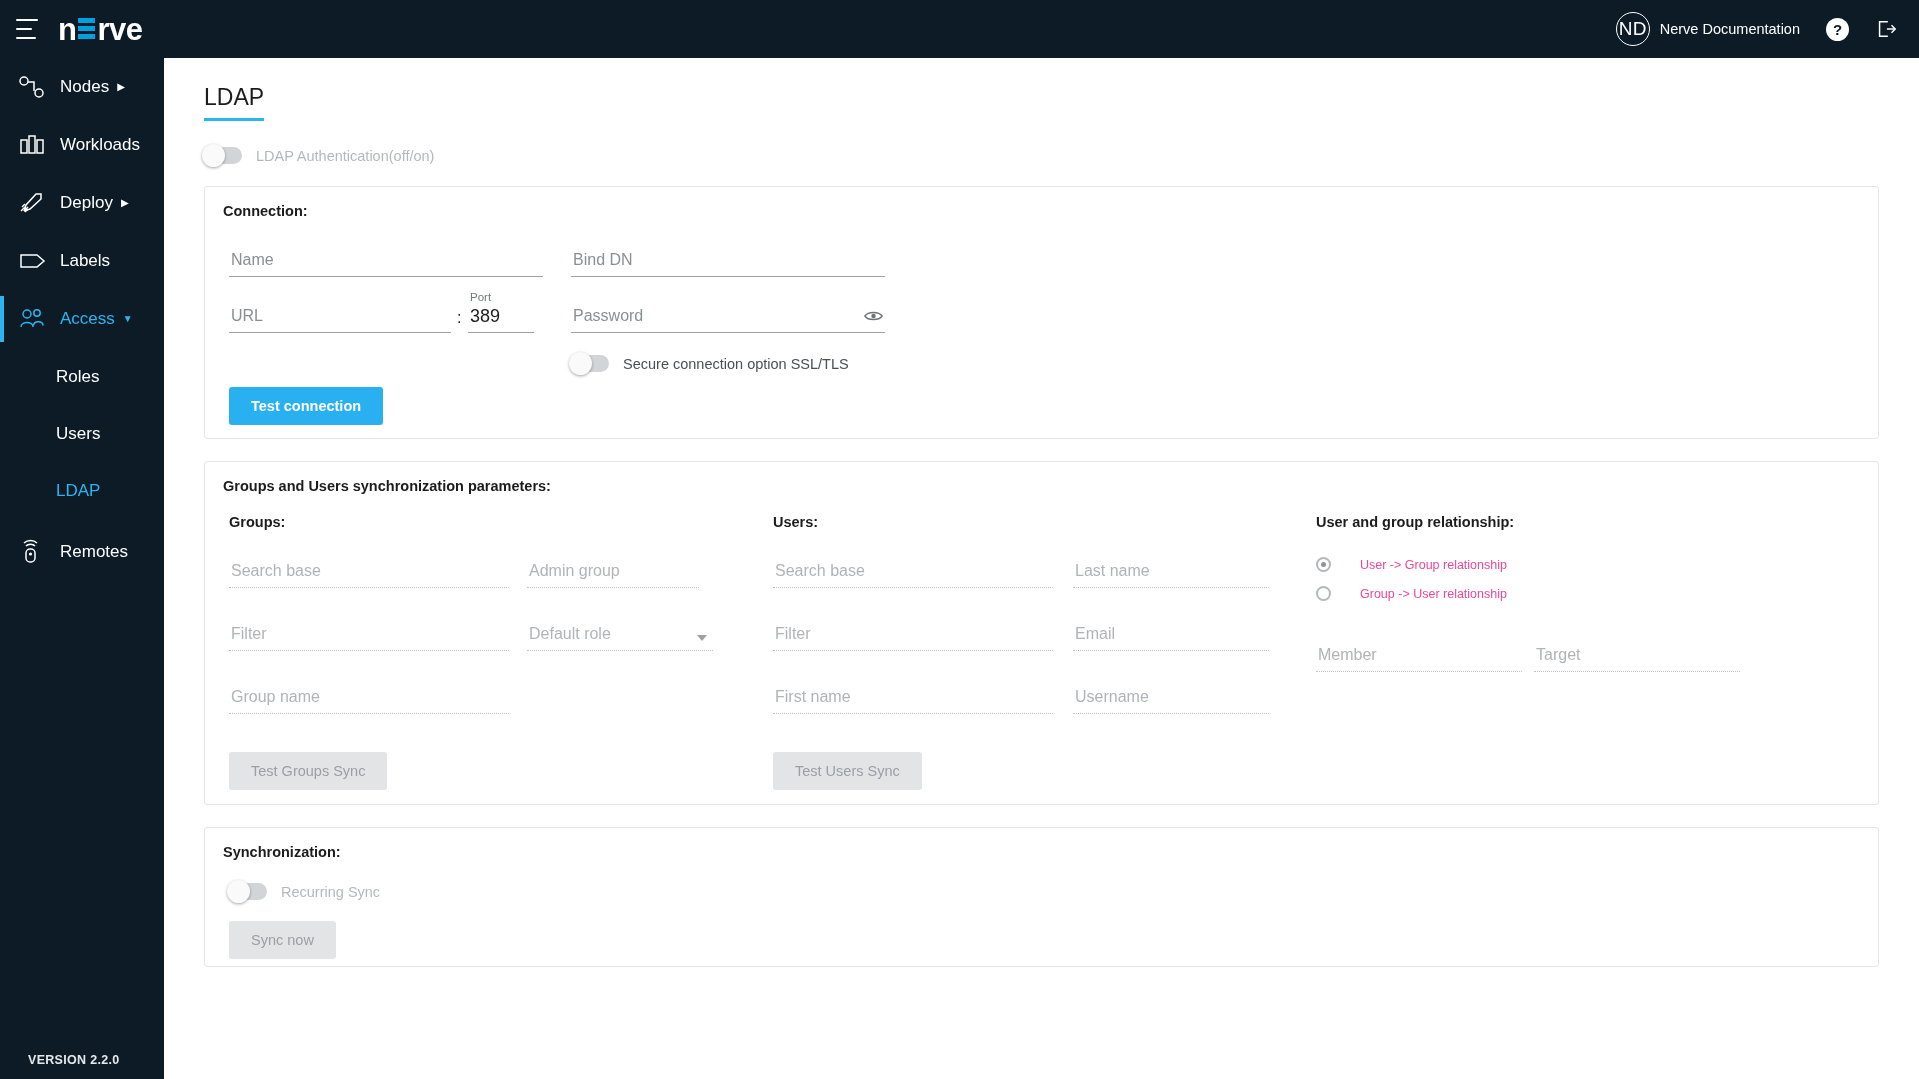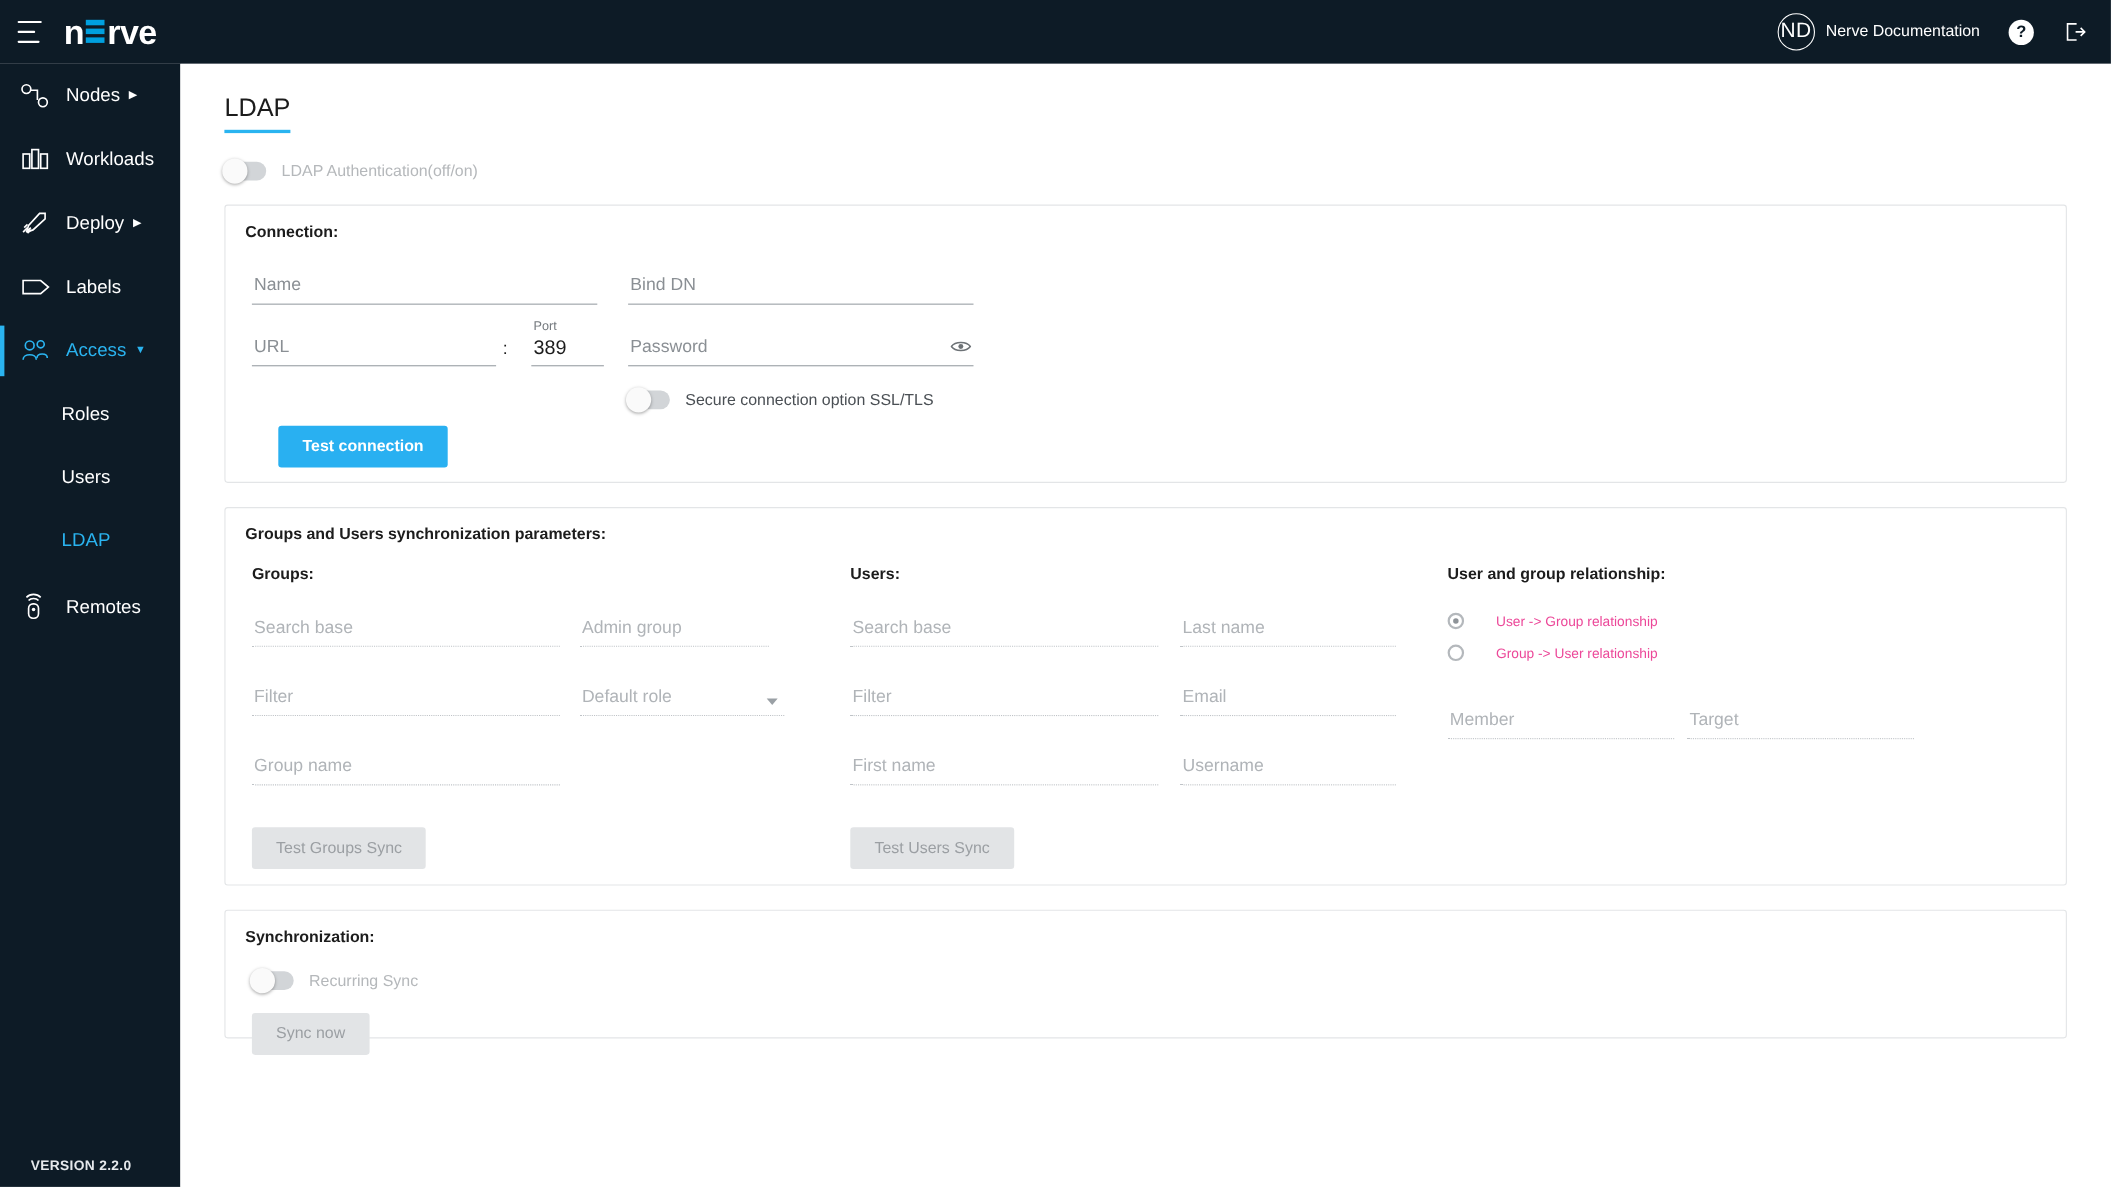--- a/index.html
+++ b/index.html
@@ -163,21 +163,20 @@
     border-top: 6px solid #9aa0a5;
   }
   .colon { font-size: 16px; color: #1c1c1c; }
 
   .btn-primary {
     background: #29b0f1; color: #ffffff;
     border: none; border-radius: 3px;
     font-size: 14.5px; font-weight: bold;
     padding: 11px 22px; cursor: pointer;
     font-family: "Liberation Sans", sans-serif;
-    margin-left: 24px;
   }
   .btn-disabled {
     background: #e2e4e6; color: #9b9fa3;
     border: none; border-radius: 3px;
     font-size: 14.5px;
     padding: 11px 22px; cursor: default;
     font-family: "Liberation Sans", sans-serif;
   }
 
   .radio-row { display:flex; align-items:center; height: 29px; cursor: pointer; }
@@ -344,21 +343,21 @@
 
     <div style="position:absolute; left:24px; top:108px; width:222px;">
       <div class="field">
         <span class="ph">URL</span>
         <span class="line"></span>
       </div>
     </div>
     <div style="position:absolute; left:252px; top:122px;">
       <span class="colon">:</span>
     </div>
-    <div style="position:absolute; left:278px; top:108px; width:66px;text-align:right;">
+    <div style="position:absolute; left:263px; top:108px; width:66px;text-align:right;">
       <div class="field">
         <span class="minilabel">Port</span>
         <span class="value">389</span>
         <span class="line"></span>
       </div>
     </div>
     <div style="position:absolute; left:366px; top:108px; width:314px;">
       <div class="field">
         <span class="ph">Password</span>
         <span class="eye">
@@ -491,21 +490,21 @@
       </div>
     </div>
     <div style="position:absolute; left:1329px; top:172px; width:206px;">
       <div class="field disabled">
         <span class="ph">Target</span>
         <span class="line"></span>
       </div>
     </div>
   </div>
 
-  <div class="card" style="height:117px;">
+  <div class="card" style="height:140px;">
     <div class="card-title">Synchronization:</div>
 
     <div style="position:absolute; left:24px; top:55px; display:flex; align-items:center;">
       <div class="switch">
           <div class="knob"></div>
         </div>
       <div class="switch-label muted">Recurring Sync</div>
     </div>
 
     <div style="position:absolute; left:24px; top:93px;">

